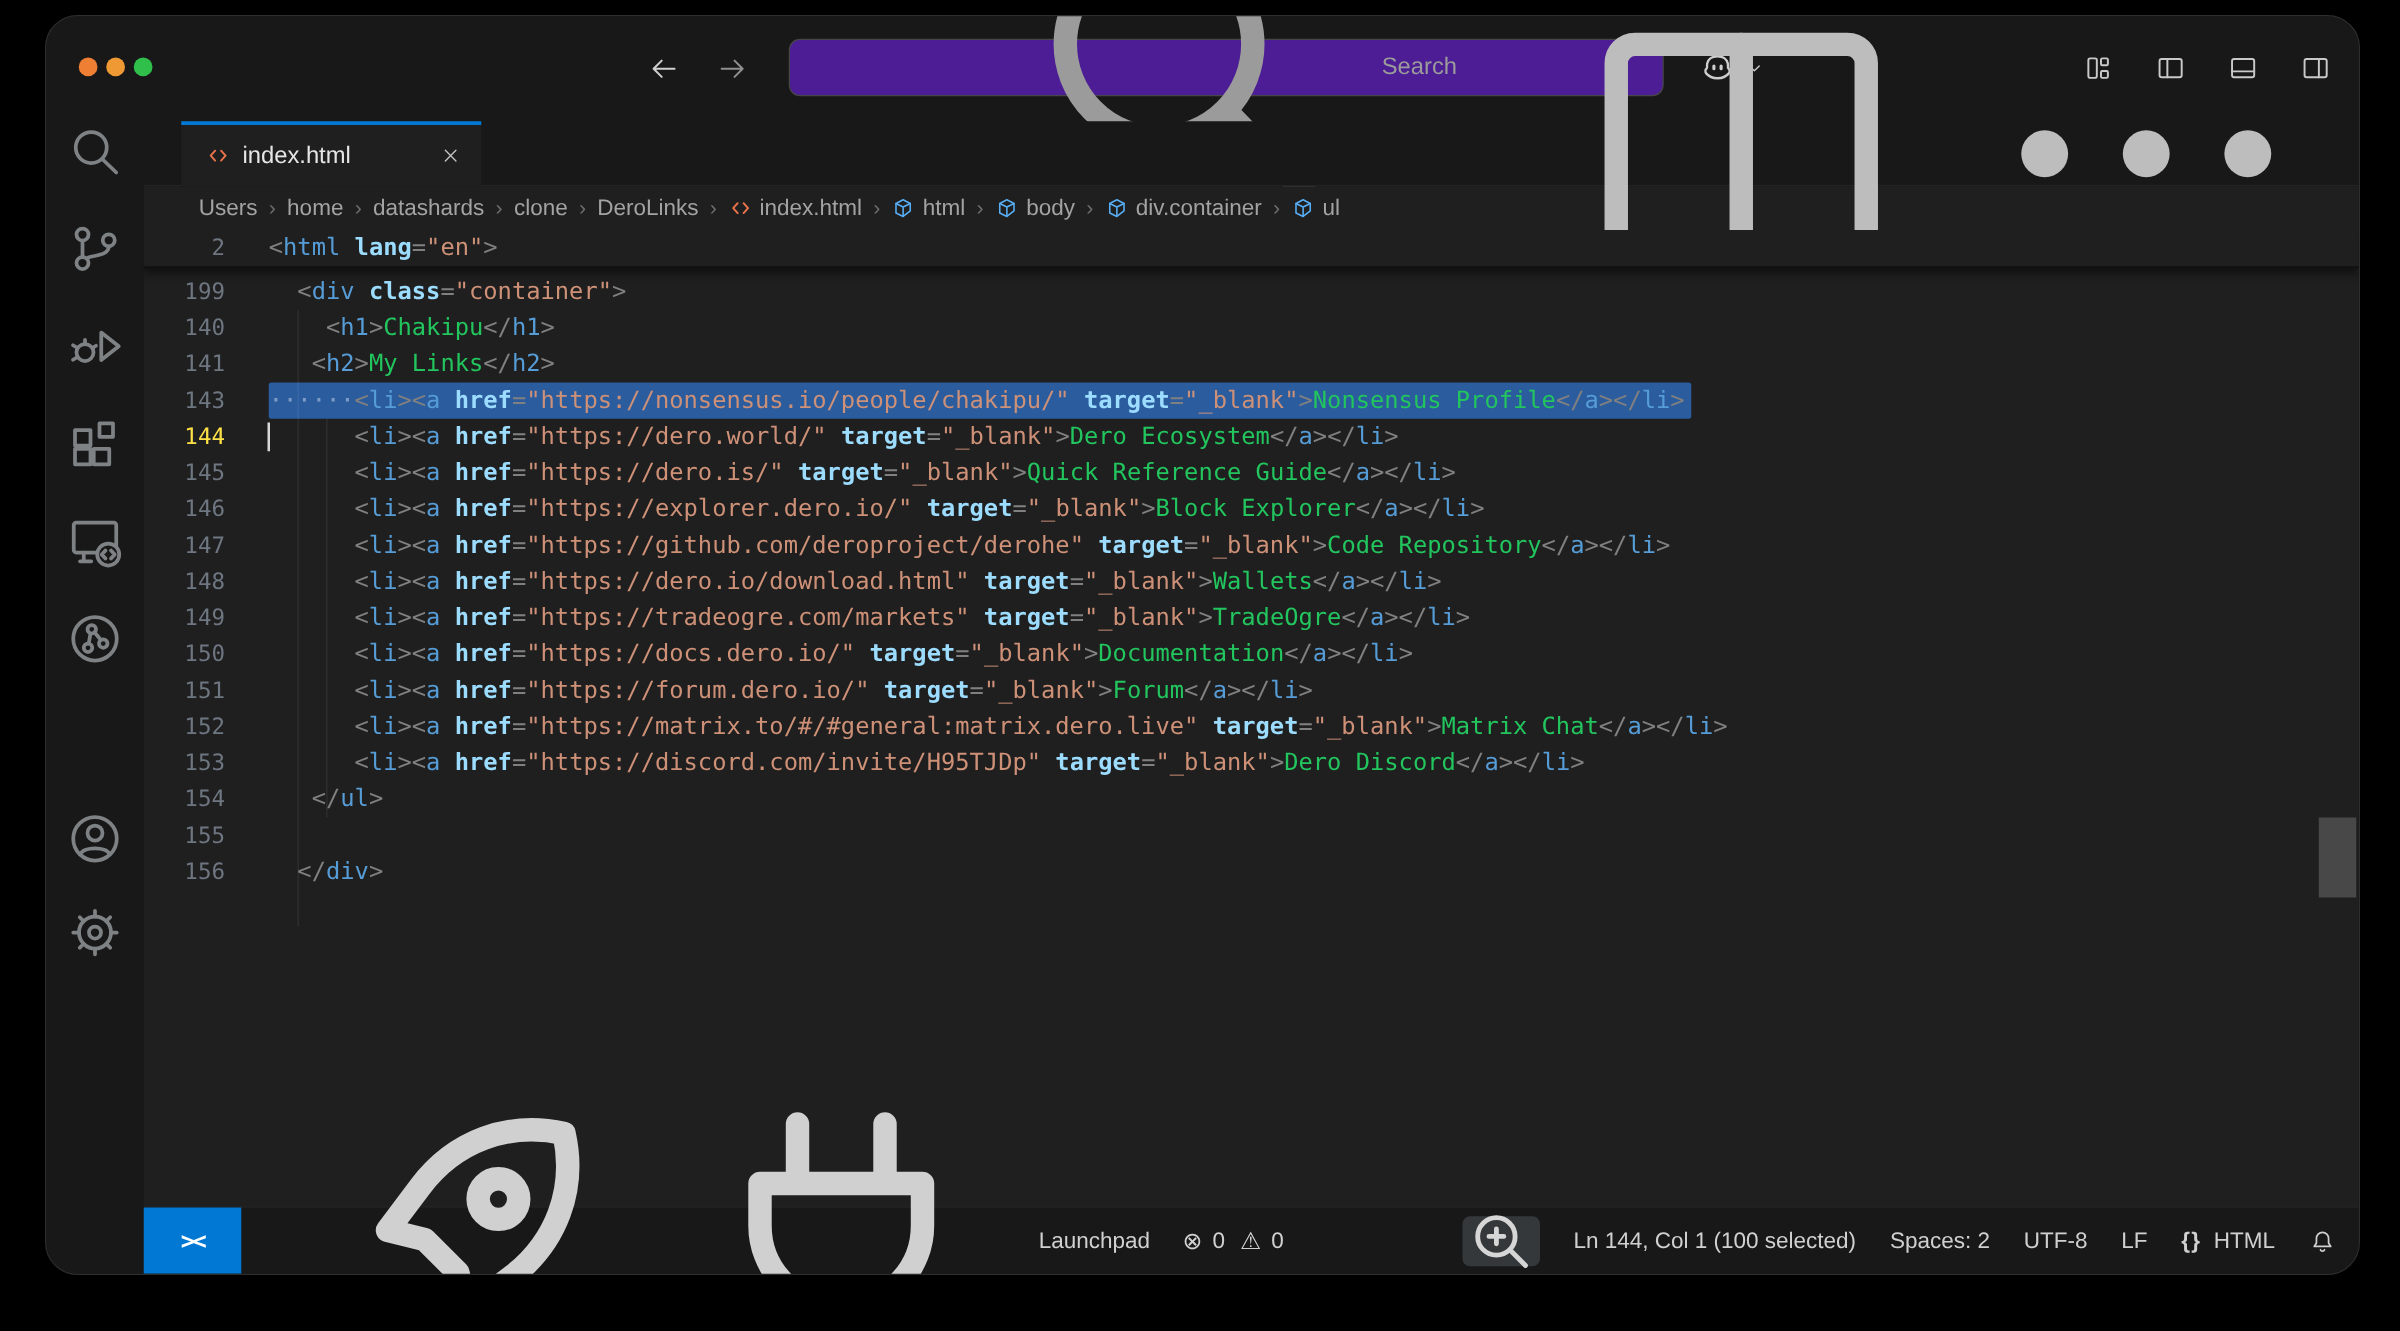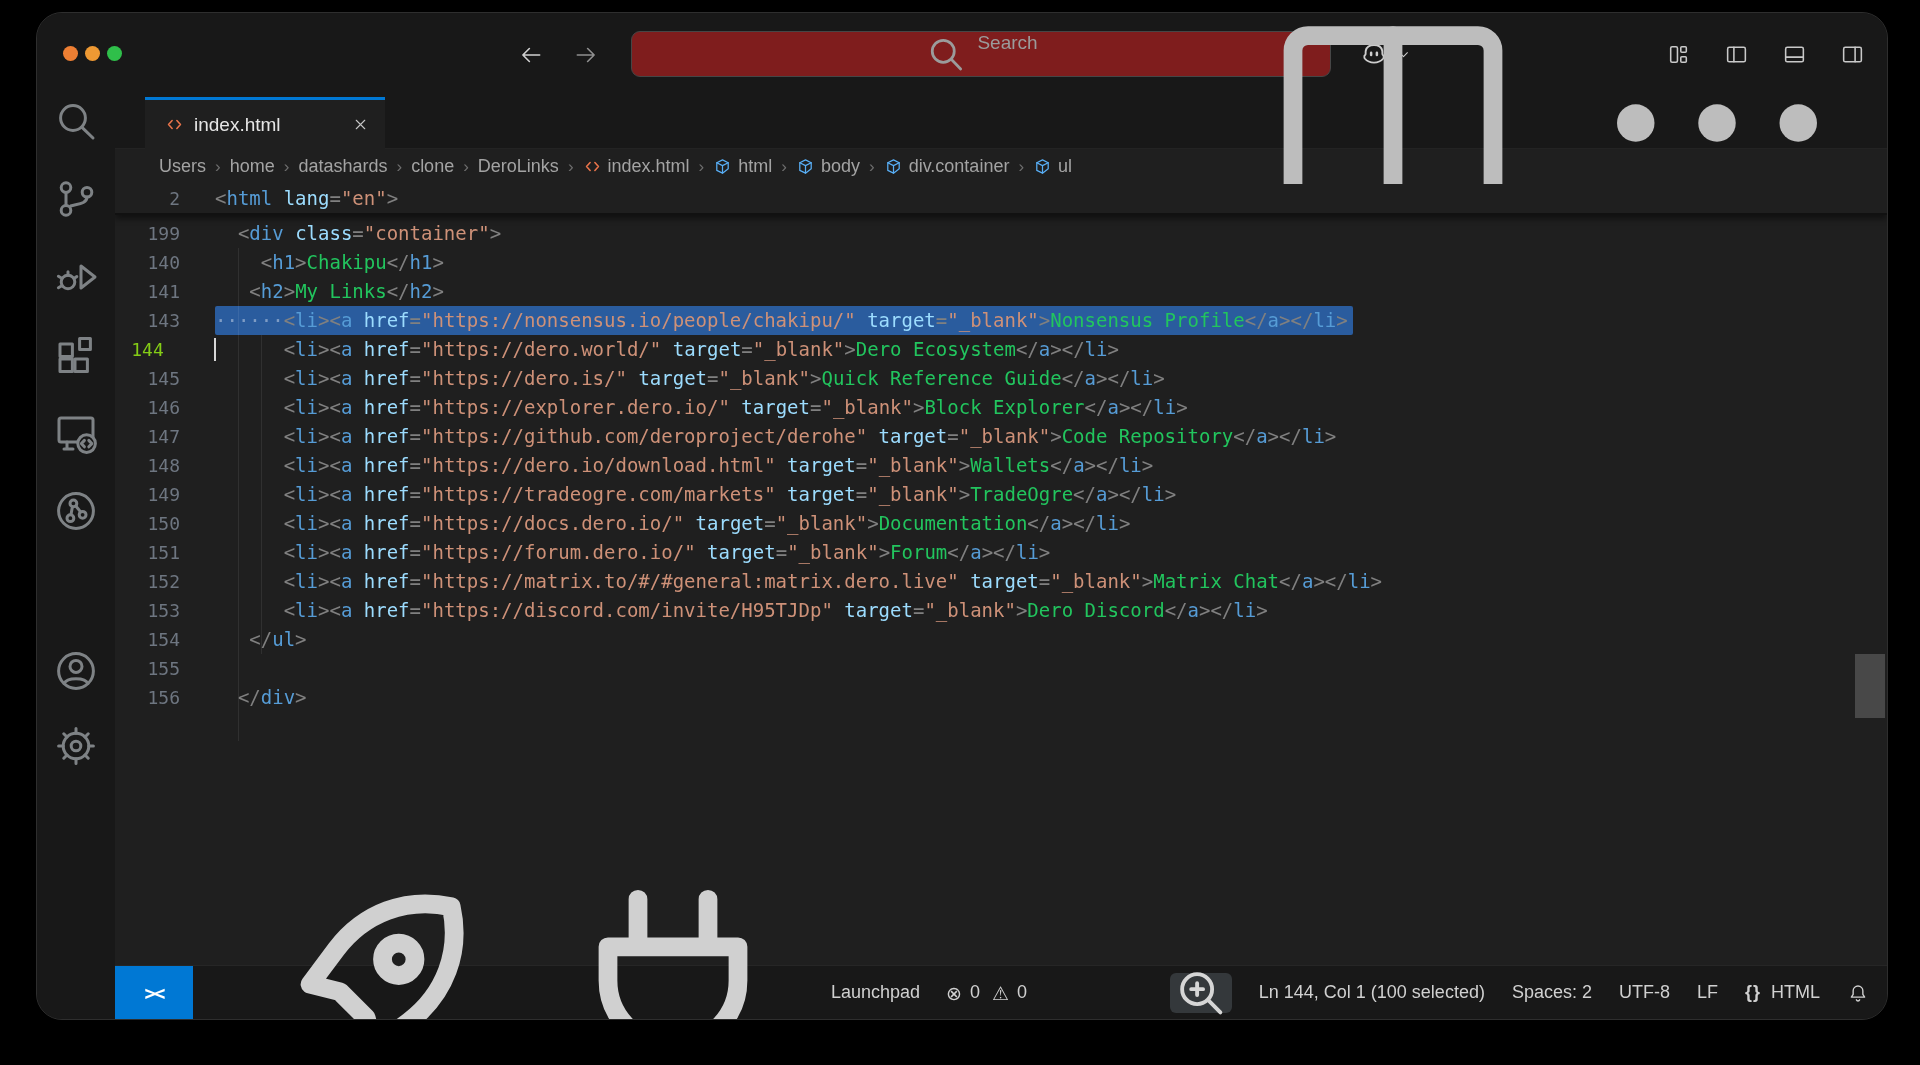--- a/index.html
+++ b/index.html
@@ -13,22 +13,22 @@
             display:flex; flex-direction:column; }
 
   
   .titlebar { position:relative; height:84px; background:#181818; flex:0 0 auto; }
   .traffic { position:absolute; left:26px; top:33px; display:flex; gap:7px; }
   .traffic span { width:15px; height:15px; border-radius:50%; display:block; }
   .nav-arrow { position:absolute; top:29px; width:26px; height:26px; color:#cfcfcf; }
   .nav-arrow.fwd { color:#8f8f8f; }
   .nav-arrow svg { width:26px; height:26px; }
   .searchbox { position:absolute; left:594px; top:18px; width:700px; height:46px;
-               background:#7f1d1d; border:1px solid #464646; border-radius:9px;
-               display:flex; justify-content:center; gap:9px; color:#9b9b9b; }
+               background:#4c1d95; border:1px solid #464646; border-radius:9px;
+               display:flex; align-items:center; justify-content:center; gap:9px; color:#9b9b9b; }
   .searchbox svg { width:20px; height:20px; }
   .searchbox .ph { font-size:19px; }
   .copilot-group { position:absolute; left:1322px; top:26px; display:flex; align-items:center; gap:6px; color:#cdcdcd; }
   .copilot-group svg.cp { width:30px; height:30px; }
   .win-controls { position:absolute; right:22px; top:29px; display:flex; gap:33px; color:#c9c9c9; }
   .win-controls .wc { width:25px; height:25px; }
   .win-controls svg { width:25px; height:25px; }
 
   
   .mainrow { display:flex; flex:1 1 auto; min-height:0; }
@@ -59,28 +59,28 @@
   .crumb svg { width:19px; height:19px; }
   .crumb .cube { color:#58aef5; }
   .crumb .codetag { color:#e8734a; }
   .crumb-sep { color:#6e6e6e; font-size:17px; }
 
   
   .editor { position:relative; flex:1 1 auto; background:#1f1f1f; overflow:hidden;
             font-family:"DejaVu Sans Mono","Liberation Mono",monospace; font-size:19px; }
   .line { display:flex; height:29px; line-height:29px; white-space:pre; }
   .lnum { width:65px; text-align:right; color:#6e7681; font-size:18px; flex:0 0 auto; }
-  .lnum.cur { color:#84cc16;text-align:center; }
+  .lnum.cur { color:#fde047; }
   .lcode { margin-left:35px; position:relative; color:#d6d6d6; }
   .sticky { position:relative; background:#1f1f1f; border-bottom:2px solid #111;
             box-shadow:0 4px 6px rgba(0,0,0,.45); z-index:3; }
   .lines { position:relative; margin-top:4px; }
   .tok-p { color:#808080; }
   .tok-t { color:#569cd6; }
-  .tok-a { color:#9cdcfe; }
+  .tok-a { color:#9cdcfe;font-weight:bold; }
   .tok-s { color:#ce9178; }
   .tok-u { color:#ce9178; text-underline-offset:4px;margin-top:16px; }
   .tok-x { color:#22c55e; }
   .dots  { color:rgba(195,210,230,.55); }
   .selband { position:absolute; left:0; top:0; height:29px; background:#2a5c9e; border-radius:2px; z-index:0; }
   .lcode > span { position:relative; z-index:1; }
   .cursor { position:absolute; left:-1px; top:3px; width:2px; height:23px; background:#d7d7d7; z-index:2; }
   .iguide { position:absolute; width:1px; background:rgba(255,255,255,.08); z-index:0; }
   .scrollthumb { position:absolute; right:2px; width:30px; height:64px; background:rgba(121,121,121,.45); }
 

